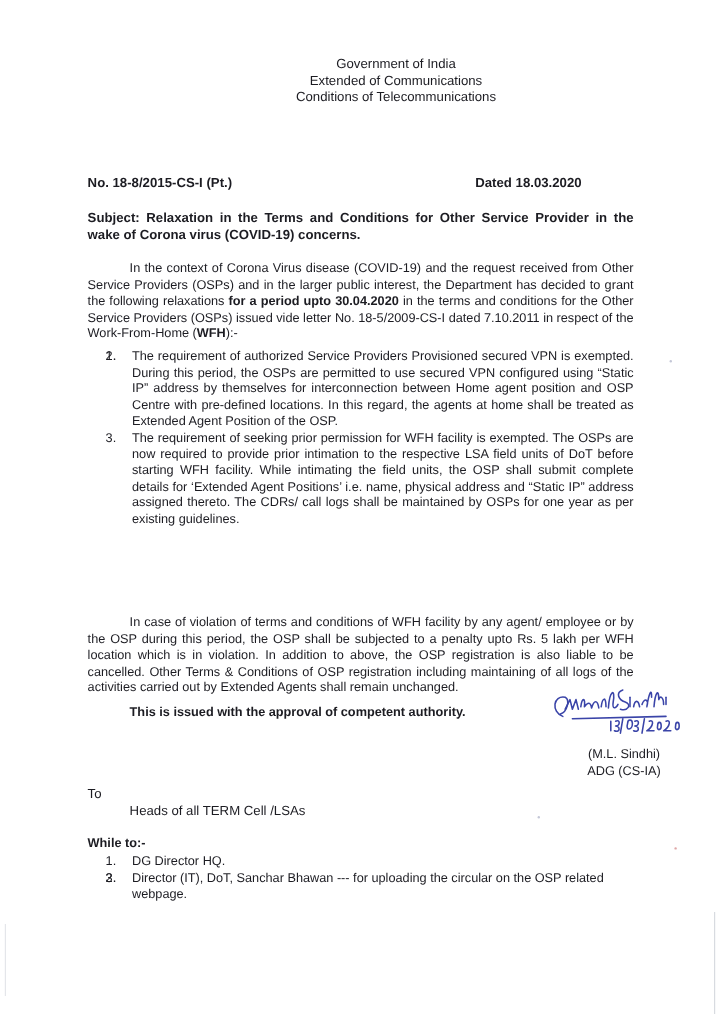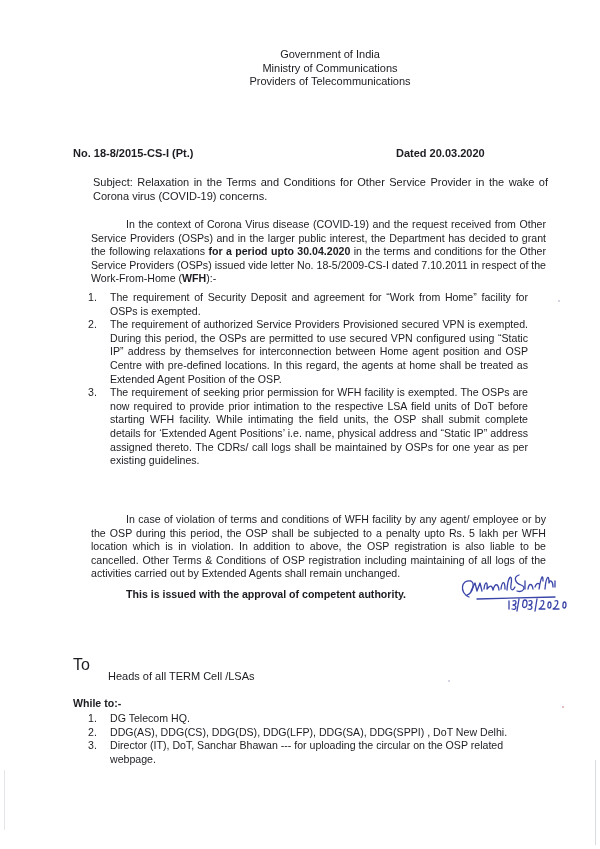--- a/index.html
+++ b/index.html
@@ -8,67 +8,66 @@
     font-family: "Liberation Sans", "DejaVu Sans", sans-serif;
     color: #1c1c22;
   }
   .page { position: absolute; left: 0; top: 0; width: 600px; height: 604px; }
   .edge-left { position: absolute; left: 4px; top: 770px; width: 1px; height: 60px; background: #e4e6ea; }
   .edge-right { position: absolute; right: 4px; top: 760px; width: 1px; height: 85px; background: #d8dbe0; }
   .header { position: absolute; left: 200px; width: 260px; top: 48px; text-align: center; font-size: 11px; line-height: 13.6px; }
   .header div { white-space: nowrap; }
   .refline { position: absolute; top: 147px; left: 73px; width: 460px; font-size: 11px; font-weight: bold; }
   .refline .dated { position: absolute; left: 323px; top: 0; }
-  .subject { position: absolute; top: 175px; left: 73px; width: 455px; font-size: 11px; line-height: 14px; font-weight: normal; text-align: justify; margin-left: 20px; }
-  .para { position: absolute; left: 73px; width: 455px; font-size: 10.6px; line-height: 13.6px; text-align: justify; margin-left: 18px; }
+  .subject { position: absolute; top: 175px; left: 73px; width: 455px; font-size: 11px; line-height: 14px; font-weight: bold; text-align: justify; }
+  .para { position: absolute; left: 73px; width: 455px; font-size: 10.6px; line-height: 13.6px; text-align: justify; }
   .para .indent { display: inline-block; width: 35px; }
   .p1 { top: 218px; }
   .list { position: absolute; left: 88px; width: 440px; font-size: 10.6px; line-height: 13.6px; }
   .list .li { position: relative; padding-left: 22px; text-align: justify; }
   .list .num { position: absolute; left: 0; top: 0; }
   .l1 { top: 291px; }
   .p2 { top: 513px; }
   .p3 { top: 588px; left: 108px; width: 300px; font-weight: bold; }
   .sig { position: absolute; left: 455px; top: 563px; width: 120px; height: 60px; }
   .sig-name { position: absolute; left: 475px; top: 623px; width: 90px; text-align: center; font-size: 10.6px; line-height: 13.6px; }
-  .to { position: absolute; left: 73px; top: 656px; font-size: 16px; }
+  .to { position: absolute; left: 73px; top: 656px; font-size: 11px; }
   .to-body { position: absolute; left: 108px; top: 670px; font-size: 11px; }
   .copyto { position: absolute; left: 73px; top: 697px; font-size: 10.6px; font-weight: bold; }
   .cc { position: absolute; left: 88px; top: 712px; width: 420px; font-size: 10.6px; line-height: 13.6px; }
   .cc .li { position: relative; padding-left: 22px; }
   .cc .num { position: absolute; left: 0; top: 0; }
   b { font-weight: bold; }
   .speck { position: absolute; width: 2px; height: 2px; border-radius: 1px; background: #8a8fb0; opacity: .5; }
 </style>
 </head>
 <body>
 
 <div class="page">
   <div class="edge-left"></div>
   <div class="edge-right"></div>
 
   <div class="header">
     <div>Government of India</div>
-    <div>Ministry of Communications</div>
-    <div>Providers of Telecommunications</div>
+    <div>Extended of Communications</div>
+    <div>Conditions of Telecommunications</div>
   </div>
 
   <div class="refline">
     <span>No. 18-8/2015-CS-I (Pt.)</span>
-    <span class="dated">Dated  20.03.2020</span>
+    <span class="dated">Dated  18.03.2020</span>
   </div>
 
   <div class="subject">Subject: Relaxation in the Terms and Conditions for Other Service Provider in the wake of Corona virus (COVID-19) concerns.</div>
 
   <div class="para p1"><span class="indent"></span><span>In the context of Corona Virus disease (COVID-19) and the request received from Other Service Providers (OSPs) and in the larger public interest, the Department has decided to grant the following relaxations </span><b>for a period upto 30.04.2020</b><span> in the terms and conditions for the Other Service Providers (OSPs) issued vide letter No. 18-5/2009-CS-I dated 7.10.2011 in respect of the Work-From-Home (</span><b>WFH</b><span>):-</span></div>
 
   <div class="list l1">
     <div class="li">
       <span class="num">1.</span>
-      <span>The requirement of Security Deposit and agreement for “Work from Home” facility for OSPs is exempted.</span>
     </div>
     <div class="li">
       <span class="num">2.</span>
       <span>The requirement of authorized Service Providers Provisioned secured VPN is exempted. During this period, the OSPs are permitted to use secured VPN configured using “Static IP” address by themselves for interconnection between Home agent position and OSP Centre with pre-defined locations. In this regard, the agents at home shall be treated as Extended Agent Position of the OSP.</span>
     </div>
     <div class="li">
       <span class="num">3.</span>
       <span>The requirement of seeking prior permission for WFH facility is exempted. The OSPs are now required to provide prior intimation to the respective LSA field units of DoT before starting WFH facility. While intimating the field units, the OSP shall submit complete details for ‘Extended Agent Positions’ i.e. name, physical address and “Static IP” address assigned thereto. The CDRs/ call logs shall be maintained by OSPs for one year as per existing guidelines.</span>
     </div>
   </div>
@@ -96,33 +95,36 @@
       <path d="M68 40 C66 46 72 46 72 40 C72 36 68 36 68 40"></path>
       <path d="M74 38 C78 36 78 42 74 42 C78 42 78 48 73 46"></path>
       <path d="M82 36 L80 48"></path>
       <path d="M86 38 C90 36 90 42 84 46 L90 46"></path>
       <path d="M93 42 C92 46 96 46 96 42 C96 38 93 38 93 42"></path>
       <path d="M100 38 C104 36 104 42 98 46 L104 46"></path>
       <path d="M108 42 C107 46 111 46 111 42 C111 38 108 38 108 42"></path>
     </g>
   </svg>
 
+  <div class="sig-name">
+    <div>(M.L. Sindhi)</div>
+    <div>ADG (CS-IA)</div>
+  </div>
 
   <div class="to">To</div>
   <div class="to-body">Heads of all TERM Cell /LSAs</div>
 
   <div class="copyto">While to:-</div>
   <div class="cc">
     <div class="li">
       <span class="num">1.</span>
-      <span>DG Telecom HQ.</span>
+      <span>DG Director HQ.</span>
     </div>
     <div class="li">
       <span class="num">2.</span>
-      <span>DDG(AS), DDG(CS), DDG(DS), DDG(LFP), DDG(SA), DDG(SPPI) , DoT New Delhi.</span>
     </div>
     <div class="li">
       <span class="num">3.</span>
       <span>Director (IT), DoT, Sanchar Bhawan --- for uploading the circular on the OSP related webpage.</span>
     </div>
   </div>
 
   <div class="speck" style="left:558px;top:300px;"></div>
   <div class="speck" style="left:448px;top:680px;"></div>
   <div class="speck" style="left:562px;top:706px;background:#c05050;"></div>

